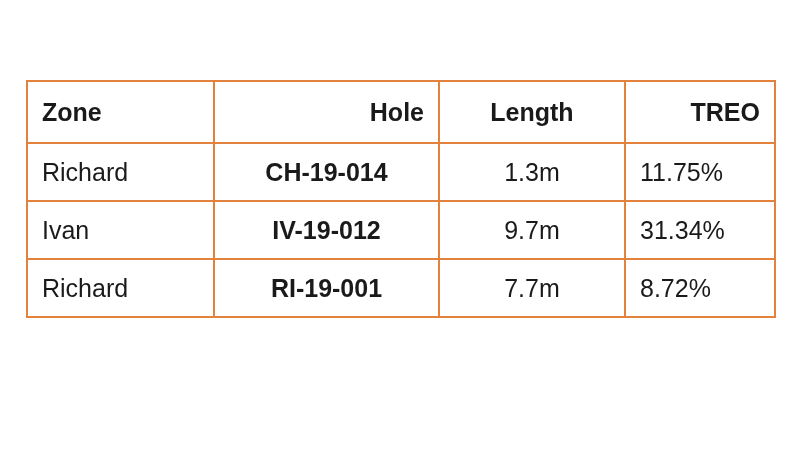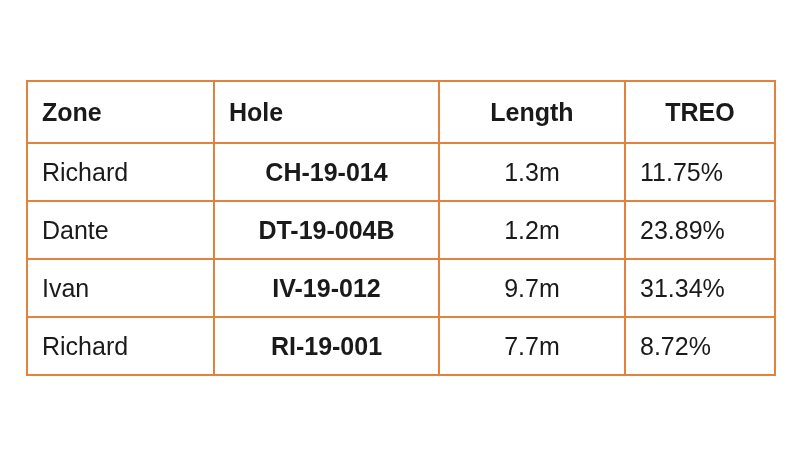--- a/index.html
+++ b/index.html
@@ -51,23 +51,23 @@
   col.col-length { width: 186px; }
   col.col-treo   { width: 150px; }
 
   
   .cell-zone   { text-align: left; border-radius: 12px; }
   .cell-hole   { text-align: center; font-weight: bold; }
   .cell-length { text-align: center; margin-top: 13px; }
   .cell-treo   { }
 
   th.cell-zone   { text-align: left; }
-  th.cell-hole   { text-align: left; }
+  th.cell-hole   { text-align: right; }
   th.cell-length { text-align: center; }
-  th.cell-treo   { text-align: center; }
+  th.cell-treo   { text-align: right; }
 
   
   table.data-table thead th { height: 62px; }
 </style>
 </head>
 <body>
 
 <div class="page">
   <div class="table-wrap">
     <table class="data-table">
@@ -86,26 +86,20 @@
         </tr>
       </thead>
       <tbody>
         <tr>
           <td class="cell-zone">Richard</td>
           <td class="cell-hole">CH-19-014</td>
           <td class="cell-length">1.3m</td>
           <td class="cell-treo">11.75%</td>
         </tr>
         <tr>
-          <td class="cell-zone">Dante</td>
-          <td class="cell-hole">DT-19-004B</td>
-          <td class="cell-length">1.2m</td>
-          <td class="cell-treo">23.89%</td>
-        </tr>
-        <tr>
           <td class="cell-zone">Ivan</td>
           <td class="cell-hole">IV-19-012</td>
           <td class="cell-length">9.7m</td>
           <td class="cell-treo">31.34%</td>
         </tr>
         <tr>
           <td class="cell-zone">Richard</td>
           <td class="cell-hole">RI-19-001</td>
           <td class="cell-length">7.7m</td>
           <td class="cell-treo">8.72%</td>

